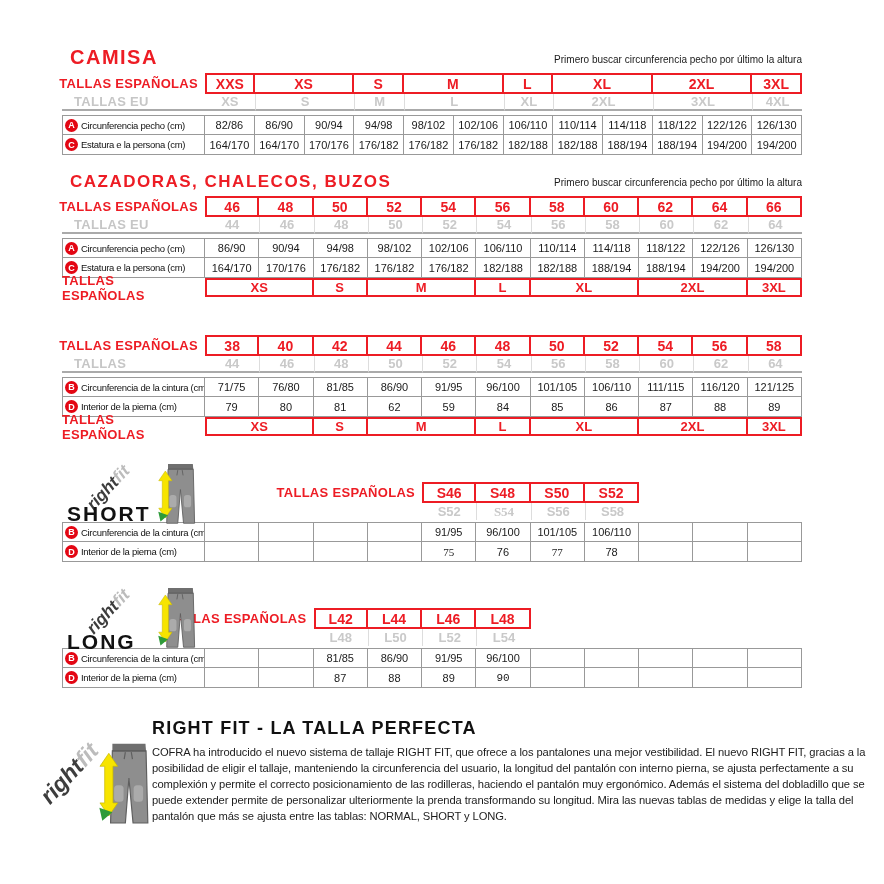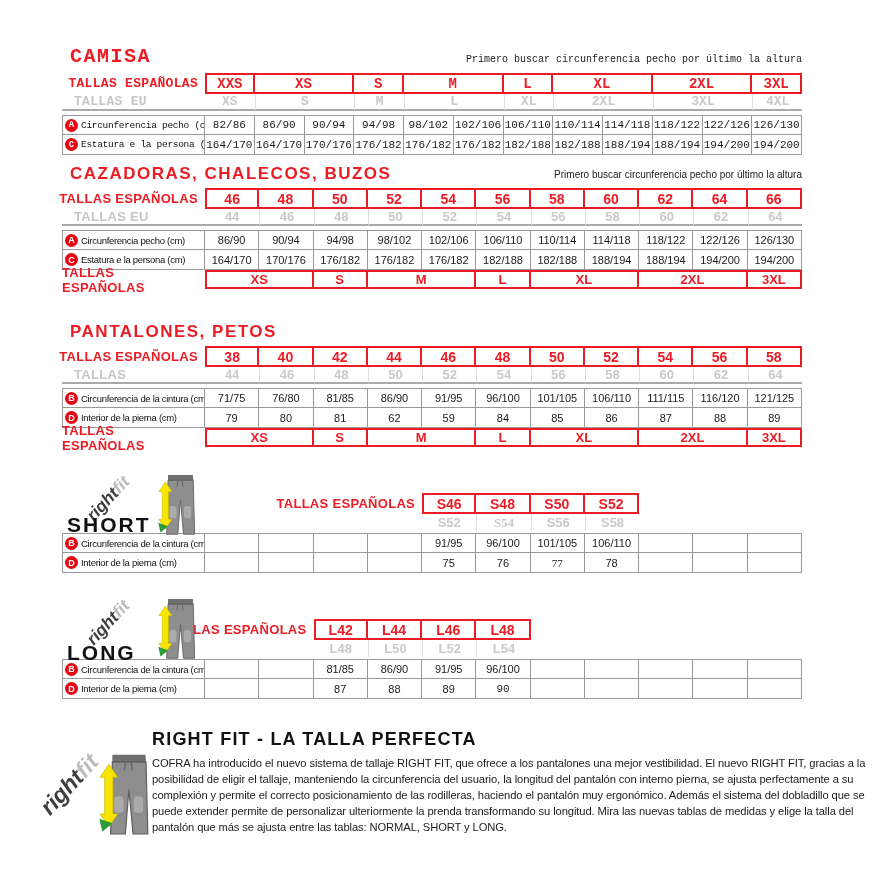--- a/index.html
+++ b/index.html
@@ -4,21 +4,21 @@
 <style>
   * { margin:0; padding:0; box-sizing:border-box; }
   html { background:#fff; }
   body {
     width:884px; height:884px; position:relative; overflow:hidden;
     background:#ffffff; color:#1a1a1a;
     font-family:"Liberation Sans", sans-serif;
     padding-top:46px;
   }
   .section { margin-left:62px; width:740px; }
-  #sec-camisa { margin-bottom:9px;font-family:Liberation Mono, monospace; }
+  #sec-camisa { margin-bottom:17px; }
   #sec-cazadoras { margin-bottom:33px; }
   #sec-pantalones { margin-bottom:0; }
 
   .sec-head { display:flex; justify-content:space-between; align-items:flex-end; margin-bottom:5px; }
   .red-title { color:#ed1c24; font-size:20px; line-height:22px; font-weight:bold; letter-spacing:1.5px; padding-left:8px; white-space:nowrap; }
   .red-title.sm { font-size:17px; line-height:19px; }
   .note { font-size:10px; color:#1a1a1a; padding-bottom:3px; }
 
   .tgrid { display:grid; }
   .hlabel { color:#ed1c24; font-weight:bold; font-size:13px; letter-spacing:.3px;
@@ -198,21 +198,20 @@
       <div class="redbox fbox" style="grid-area: 5 / 5 / auto / span 2;">M</div>
       <div class="redbox fbox" style="grid-area: 5 / 7 / auto / span 1;">L</div>
       <div class="redbox fbox" style="grid-area: 5 / 8 / auto / span 2;">XL</div>
       <div class="redbox fbox" style="grid-area: 5 / 10 / auto / span 2;">2XL</div>
       <div class="redbox fbox" style="grid-area: 5 / 12 / auto / span 1;">3XL</div>
     </div>
 </div>
 
 <div class="section" id="sec-pantalones">
   <div class="sec-head">
-    <h2 class="red-title sm">PANTALONES, PETOS</h2>
   </div>
   <div class="tgrid" style="grid-template-columns: 143px repeat(11, 1fr);">
       <div class="hlabel" style="grid-area: 1 / 1 / auto / span 1;">TALLAS ESPAÑOLAS</div>
       <div class="redbox first" style="grid-area: 1 / 2 / auto / span 1;">38</div>
       <div class="redbox" style="grid-area: 1 / 3 / auto / span 1;">40</div>
       <div class="redbox" style="grid-area: 1 / 4 / auto / span 1;">42</div>
       <div class="redbox" style="grid-area: 1 / 5 / auto / span 1;">44</div>
       <div class="redbox" style="grid-area: 1 / 6 / auto / span 1;">46</div>
       <div class="redbox" style="grid-area: 1 / 7 / auto / span 1;">48</div>
       <div class="redbox" style="grid-area: 1 / 8 / auto / span 1;">50</div>
@@ -318,21 +317,21 @@
       <div class="mcell rt" style="grid-area: 3 / 11;"></div>
       <div class="mcell rt" style="grid-area: 3 / 12;"></div>
       <div class="mlabel" style="grid-area: 4 / 1;">
         <span class="badge">D</span>
         <span class="mtext">Interior de la pierna (cm)</span>
       </div>
       <div class="mcell" style="grid-area: 4 / 2;"></div>
       <div class="mcell" style="grid-area: 4 / 3;"></div>
       <div class="mcell" style="grid-area: 4 / 4;"></div>
       <div class="mcell" style="grid-area: 4 / 5;"></div>
-      <div class="mcell" style="grid-area: 4 / 6;">75</div>
+      <div class="mcell" style="grid-area: 4 / 6; font-family: Liberation Serif, serif;">75</div>
       <div class="mcell" style="grid-area: 4 / 7;">76</div>
       <div class="mcell" style="grid-area: 4 / 8; font-family: Liberation Serif, serif;">77</div>
       <div class="mcell" style="grid-area: 4 / 9;">78</div>
       <div class="mcell" style="grid-area: 4 / 10;"></div>
       <div class="mcell" style="grid-area: 4 / 11;"></div>
       <div class="mcell" style="grid-area: 4 / 12;"></div>
     </div>
 </div>
 
 <div class="fit-section" id="sec-long">

